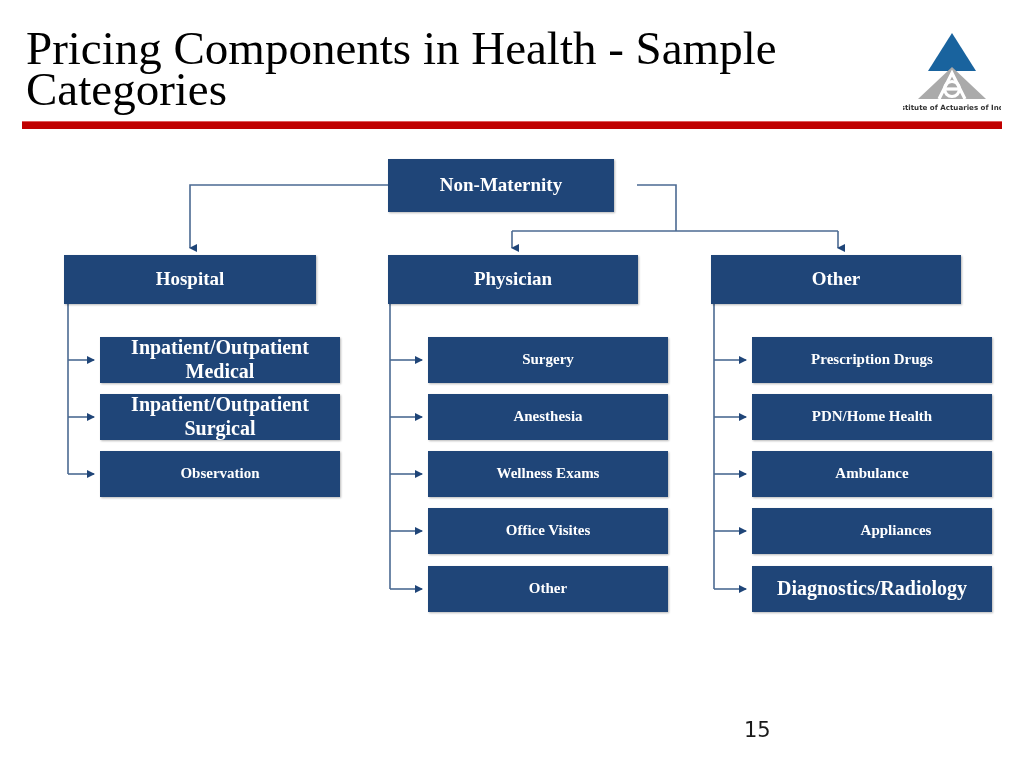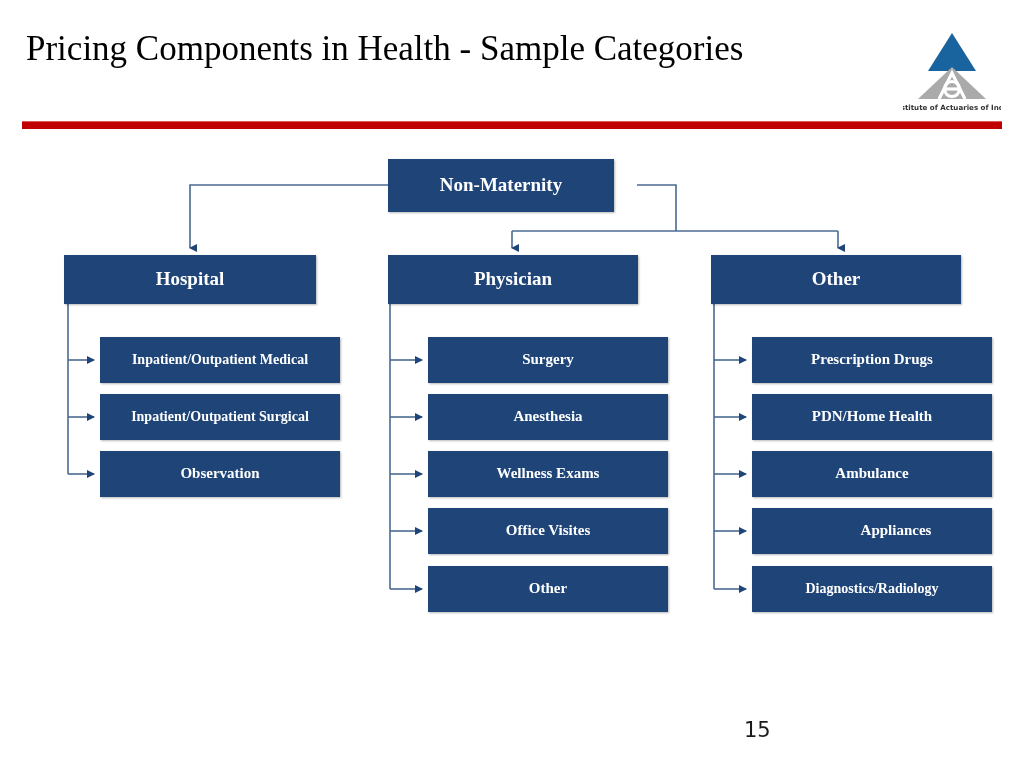--- a/index.html
+++ b/index.html
@@ -16,21 +16,21 @@
     font-family: "Liberation Serif", "DejaVu Serif", serif;
   }
 
   
   #title {
     position: absolute;
     left: 26px;
     top: 28px;
     width: 770px;
     font-family: "Liberation Serif", "DejaVu Serif", serif;
-    font-size: 35px;
+    font-size: 47px;
     line-height: 41px;
     font-weight: 400;
     color: #000000;
     letter-spacing: 0px;
   }
   #rule {
     position: absolute;
     left: 22px;
     top: 121px;
     width: 980px;
@@ -60,21 +60,21 @@
     text-align: center;
     font-family: "Liberation Serif", "DejaVu Serif", serif;
     font-weight: bold;
     box-sizing: border-box;
     box-shadow: 1px 1px 2px rgba(0,0,0,0.28);
     line-height: 1.18;
   }
   .node.root   { font-size: 19px; }
   .node.branch { font-size: 19px; }
   .node.leaf   { font-size: 15px; }
-  .node.leaf.small { font-size: 14px; }
+  .node.leaf.small { font-size: 20px; }
 
   
   #wires {
     position: absolute;
     left: 0; top: 0;
     width: 1024px; height: 768px;
     pointer-events: none;
   }
 
   

